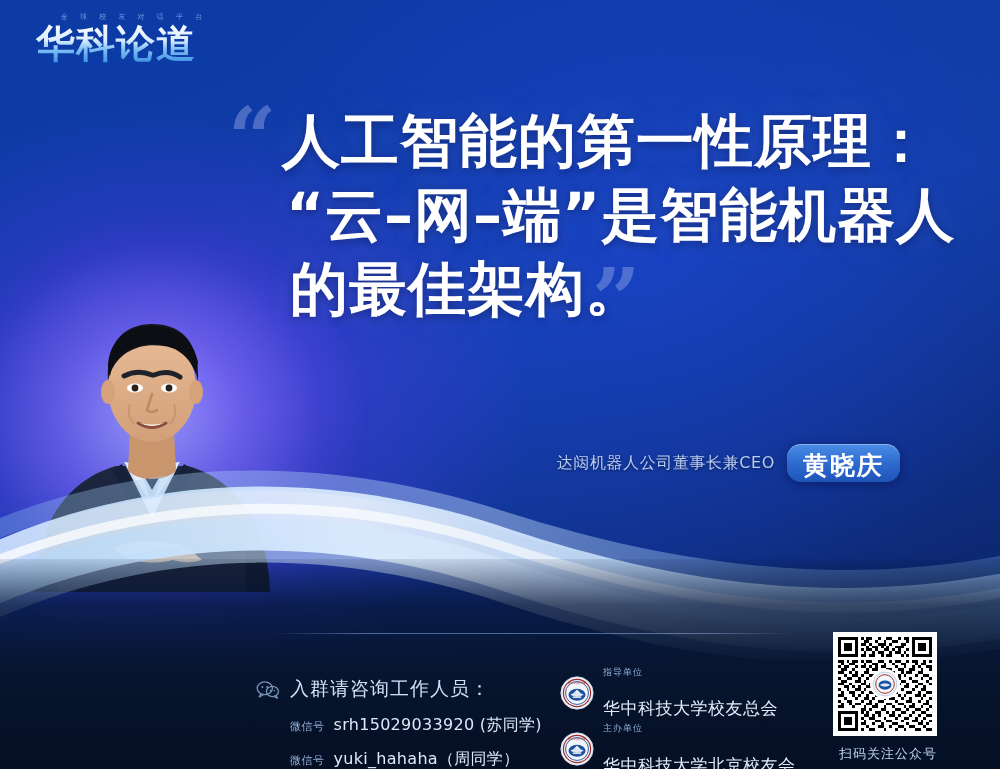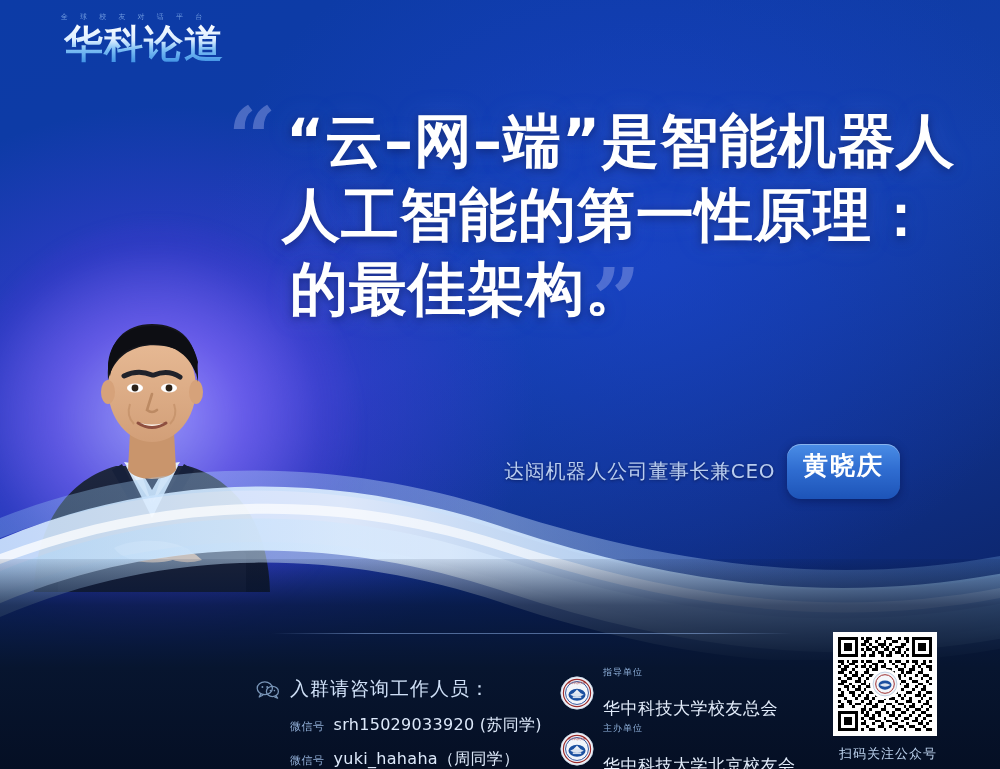--- a/index.html
+++ b/index.html
@@ -21,21 +21,20 @@
     font-size:7px;letter-spacing:5px;color:#7fa9e8;white-space:nowrap;opacity:.85;
   }
   .logo-main{
     position:absolute;left:0;top:6px;width:100%;
     font-size:39px;font-weight:bold;letter-spacing:1px;line-height:44px;
     background:linear-gradient(180deg,#ffffff 0%,#d9ecff 42%,#7fc0f5 62%,#2f86e0 100%);
     -webkit-background-clip:text;background-clip:text;color:transparent;
     -webkit-text-fill-color:transparent;
     text-shadow:0 0 0 rgba(0,0,0,0);
     font-family:"DejaVu Sans","Liberation Sans",sans-serif;
-    margin-left:28px;
   }
   .header-title{
     position:absolute;left:226px;top:34px;
     font-size:22px;color:#eaf2ff;letter-spacing:.5px;font-weight:500;
     text-shadow:0 1px 3px rgba(0,0,20,.45);
   }
 
   
   .quote-mark{
     position:absolute;color:rgba(160,175,235,.42);font-weight:bold;
@@ -48,24 +47,24 @@
   .qline{
     font-size:58px;font-weight:bold;color:#ffffff;line-height:74px;
     letter-spacing:1px;white-space:nowrap;
     text-shadow:0 2px 10px rgba(5,15,70,.55),0 0 26px rgba(120,160,255,.25);
   }
   .ql2{margin-left:4px;}
   .ql3{margin-left:8px;}
 
   
   .speaker{position:absolute;right:100px;top:444px;z-index:35;display:flex;align-items:center;gap:12px;}
-  .speaker-title{font-size:20px;color:#b9cdef;letter-spacing:.6px;text-shadow:0 1px 3px rgba(0,0,30,.5);text-align:center;}
+  .speaker-title{font-size:16px;color:#b9cdef;letter-spacing:.6px;text-shadow:0 1px 3px rgba(0,0,30,.5);text-align:center;}
   .speaker-name{
     font-size:25px;font-weight:bold;color:#ffffff;letter-spacing:2px;
-    padding:5px 16px 17px;border-radius:14px;
+    padding:5px 16px 0;border-radius:14px;
     background:linear-gradient(180deg,#4a8de6 0%,#2f6cd0 48%,#1d54b8 100%);
     box-shadow:0 2px 10px rgba(0,10,60,.45),inset 0 1px 0 rgba(255,255,255,.35);
   }
 
   
   .portrait-wrap{position:absolute;left:18px;top:292px;width:268px;height:300px;z-index:20;}
   .portrait-glow{
     position:absolute;left:-60px;top:-70px;width:400px;height:430px;border-radius:50%;
     background:radial-gradient(circle at 48% 46%, rgba(190,200,255,.55) 0%, rgba(130,110,245,.45) 30%, rgba(70,60,210,.22) 55%, rgba(40,40,160,0) 72%);
     filter:blur(6px);
@@ -217,22 +216,22 @@
 
   <div class="header">
     <div class="logo">
       <div class="logo-sub">全 球 校 友 对 话 平 台</div>
       <div class="logo-main">华科论道</div>
     </div>
   </div>
 
   <div class="quote-mark qm-open">“</div>
   <div class="quote">
+    <div class="qline ql1">人工智能的第一性原理：</div>
     <div class="qline ql2">“云–网–端”是智能机器人</div>
-    <div class="qline ql1">人工智能的第一性原理：</div>
     <div class="qline ql3">的最佳架构。</div>
   </div>
   <div class="quote-mark qm-close">”</div>
 
   <div class="speaker">
     <span class="speaker-title">达闼机器人公司董事长兼CEO</span>
     <span class="speaker-name">黄晓庆</span>
   </div>
 
   <div class="contact">

